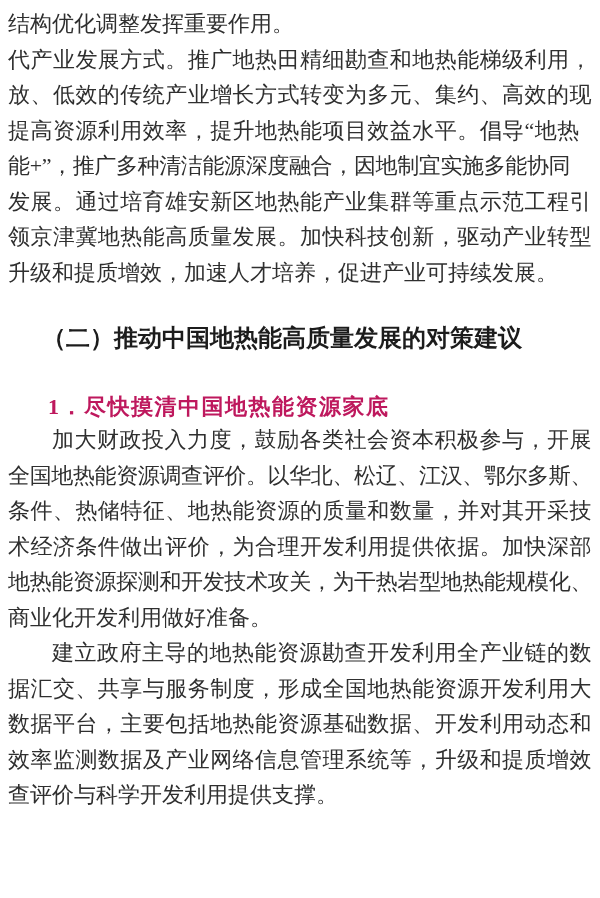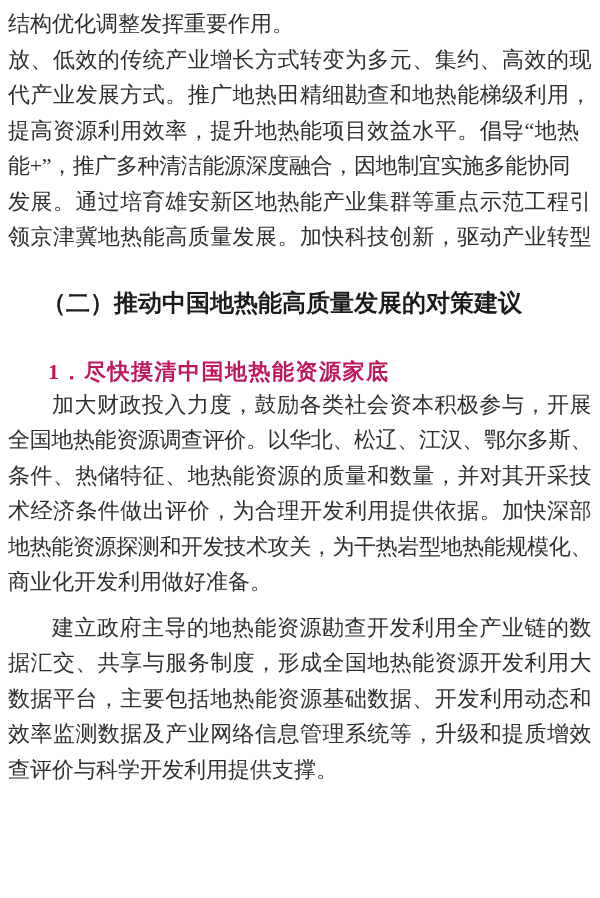--- a/index.html
+++ b/index.html
@@ -47,38 +47,39 @@
     font-family: "Liberation Serif", "DejaVu Serif", serif;
     font-weight: bold;
     font-size: 22px;
     line-height: 30px;
     color: #be185d;
     margin: 38px 0 0 40px;
     letter-spacing: 1.5px;
     white-space: nowrap;
   }
   .p3 { }
-  .p4 { margin-top: 10px; }
+  .p4 { }
 </style>
 </head>
 <body>
 
 <div class="page">
 
   <div class="para">
     <div class="line">结构优化调整发挥重要作用。</div>
   </div>
 
   <div class="para">
+    <div class="line jline" style="letter-spacing: 0.46px;">代产业发展方式。推广地热田精细勘查和地热能梯级利用，</div>
     <div class="line jline" style="letter-spacing: 0.46px;">放、低效的传统产业增长方式转变为多元、集约、高效的现</div>
-    <div class="line jline" style="letter-spacing: 0.46px;">代产业发展方式。推广地热田精细勘查和地热能梯级利用，</div>
     <div class="line jline" style="letter-spacing: 0.46px;">提高资源利用效率，提升地热能项目效益水平。倡导“地热</div>
     <div class="line jline" style="letter-spacing: -0.37px;">能+”，推广多种清洁能源深度融合，因地制宜实施多能协同</div>
     <div class="line jline" style="letter-spacing: 0.46px;">发展。通过培育雄安新区地热能产业集群等重点示范工程引</div>
     <div class="line jline" style="letter-spacing: 0.46px;">领京津冀地热能高质量发展。加快科技创新，驱动产业转型</div>
+    <div class="line">升级和提质增效，加速人才培养，促进产业可持续发展。</div>
   </div>
 
   <div class="h2">（二）推动中国地热能高质量发展的对策建议</div>
 
   <div class="h3">1．尽快摸清中国地热能资源家底</div>
 
   <div class="para p3">
     <div class="line jline indent" style="letter-spacing: 0.5px;">加大财政投入力度，鼓励各类社会资本积极参与，开展</div>
     <div class="line jline" style="letter-spacing: -0.37px;">全国地热能资源调查评价。以华北、松辽、江汉、鄂尔多斯、</div>
     <div class="line jline" style="letter-spacing: 0.46px;">条件、热储特征、地热能资源的质量和数量，并对其开采技</div>

